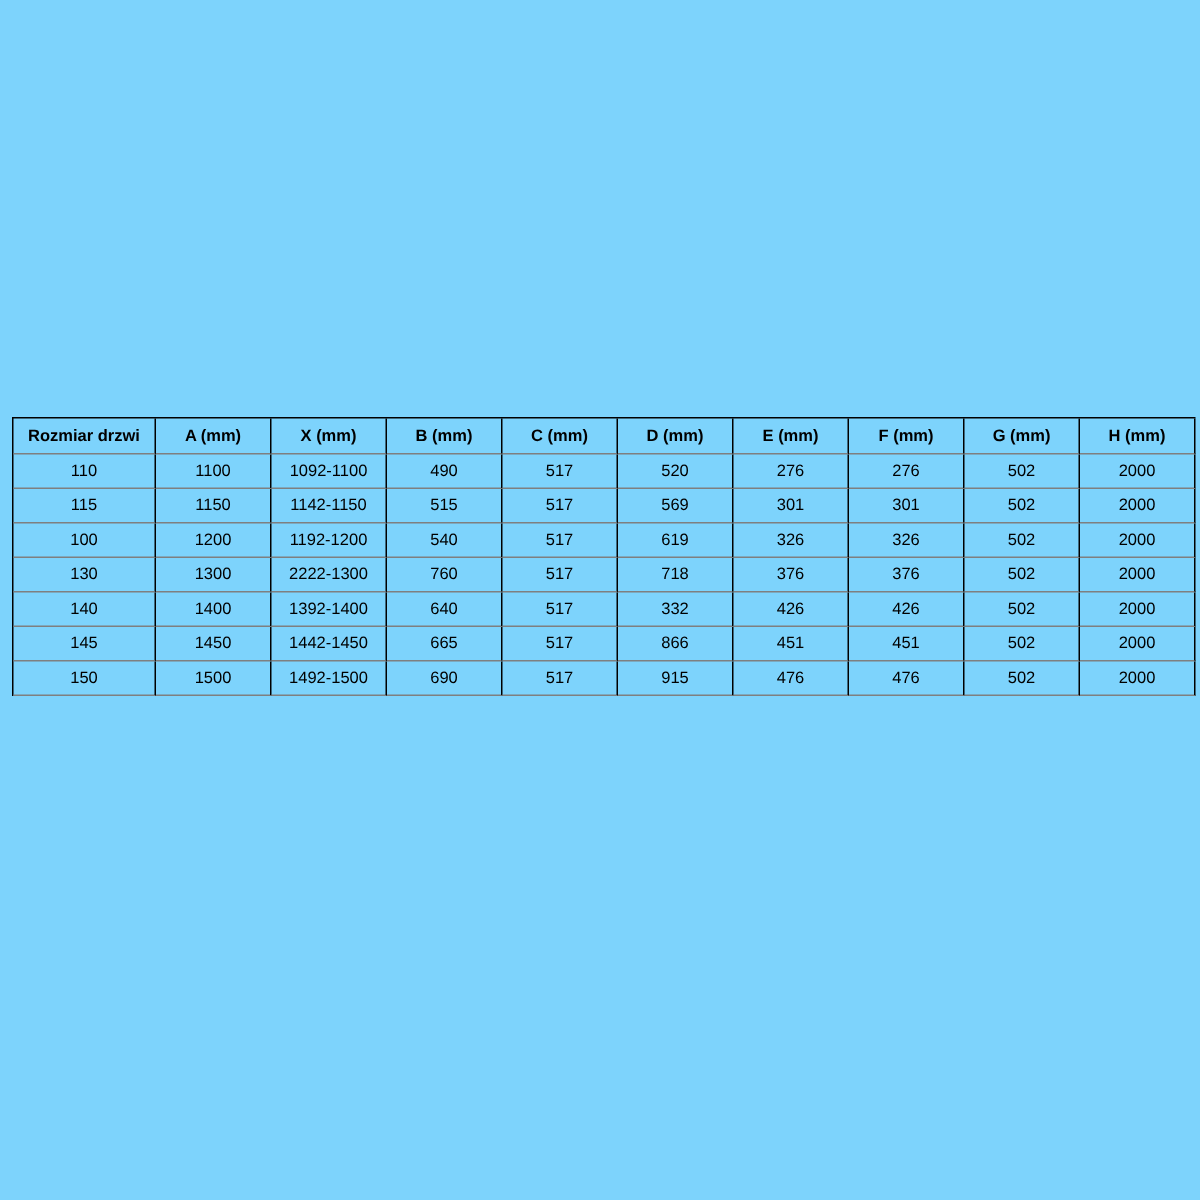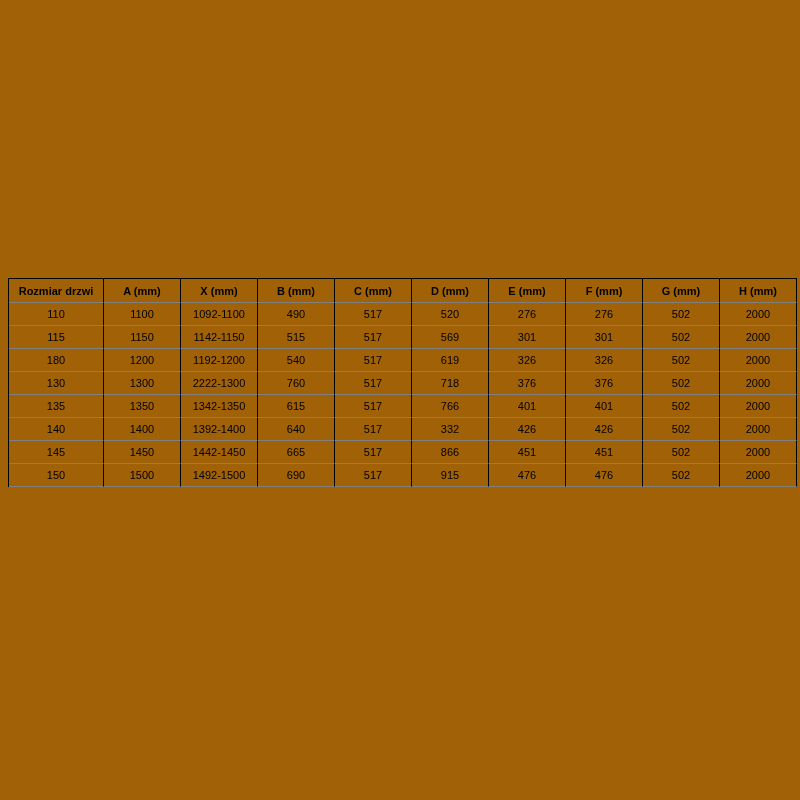--- a/index.html
+++ b/index.html
@@ -7,21 +7,21 @@
     width: 800px;
     height: 800px;
     background: #ffffff;
     font-family: "Liberation Sans", sans-serif;
     color: #000000;
   }
   .page {
     position: relative;
     width: 800px;
     height: 800px;
-    background: #a16207;
+    background: #7dd3fc;
   }
   table.size-table {
     position: absolute;
     left: 8px;
     top: 278px;
     width: 789px;
     table-layout: fixed;
     border-collapse: separate;
     border-spacing: 0;
     border-top: 1px solid #000000;
@@ -99,52 +99,40 @@
           <td>1142-1150</td>
           <td>515</td>
           <td>517</td>
           <td>569</td>
           <td>301</td>
           <td>301</td>
           <td>502</td>
           <td>2000</td>
         </tr>
         <tr>
-          <td>180</td>
+          <td>100</td>
           <td>1200</td>
           <td>1192-1200</td>
           <td>540</td>
           <td>517</td>
           <td>619</td>
           <td>326</td>
           <td>326</td>
           <td>502</td>
           <td>2000</td>
         </tr>
         <tr>
           <td>130</td>
           <td>1300</td>
           <td>2222-1300</td>
           <td>760</td>
           <td>517</td>
           <td>718</td>
           <td>376</td>
           <td>376</td>
-          <td>502</td>
-          <td>2000</td>
-        </tr>
-        <tr>
-          <td>135</td>
-          <td>1350</td>
-          <td>1342-1350</td>
-          <td>615</td>
-          <td>517</td>
-          <td>766</td>
-          <td>401</td>
-          <td>401</td>
           <td>502</td>
           <td>2000</td>
         </tr>
         <tr>
           <td>140</td>
           <td>1400</td>
           <td>1392-1400</td>
           <td>640</td>
           <td>517</td>
           <td>332</td>

